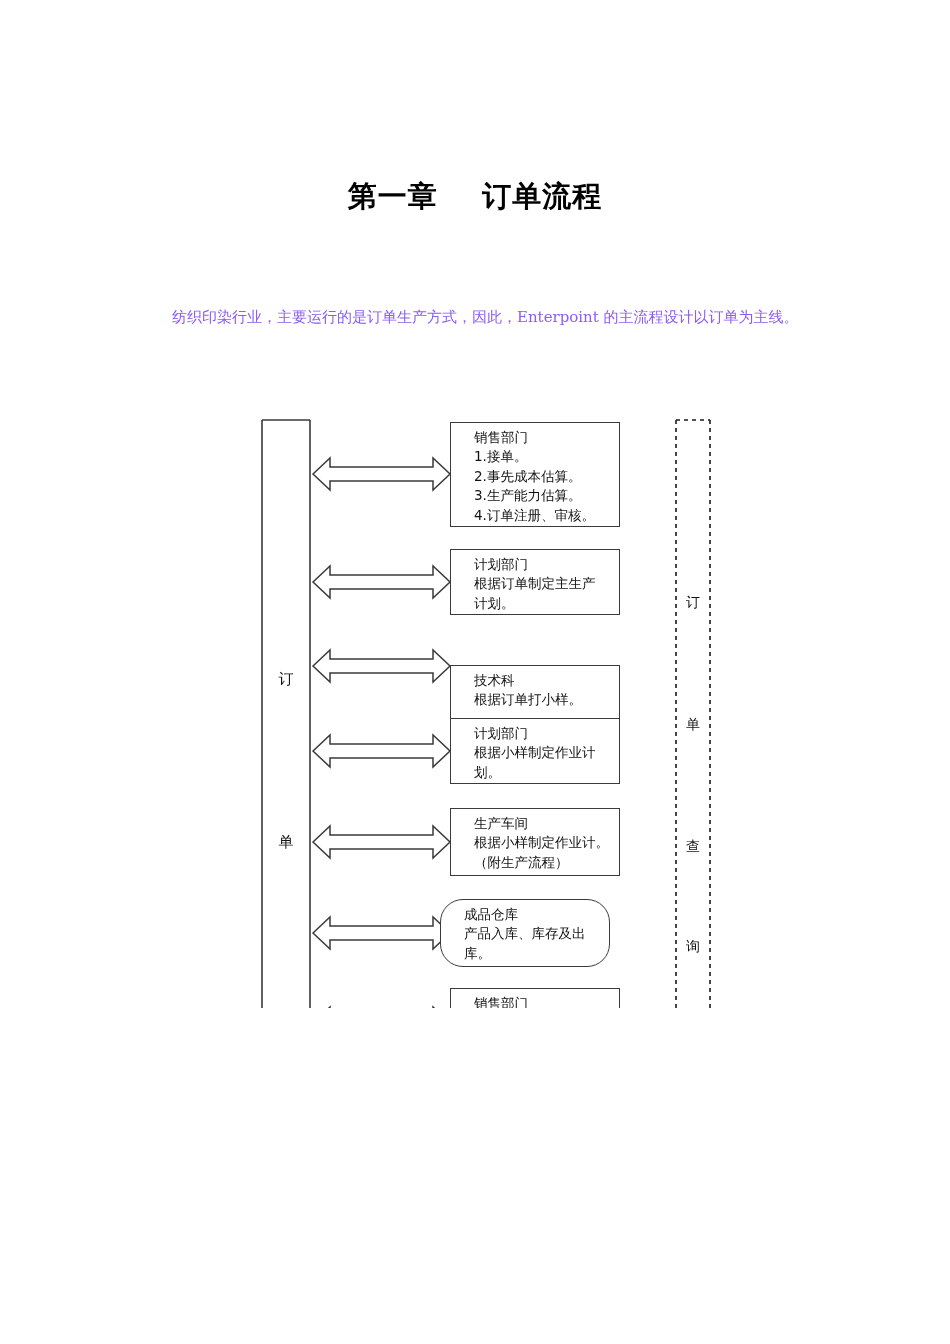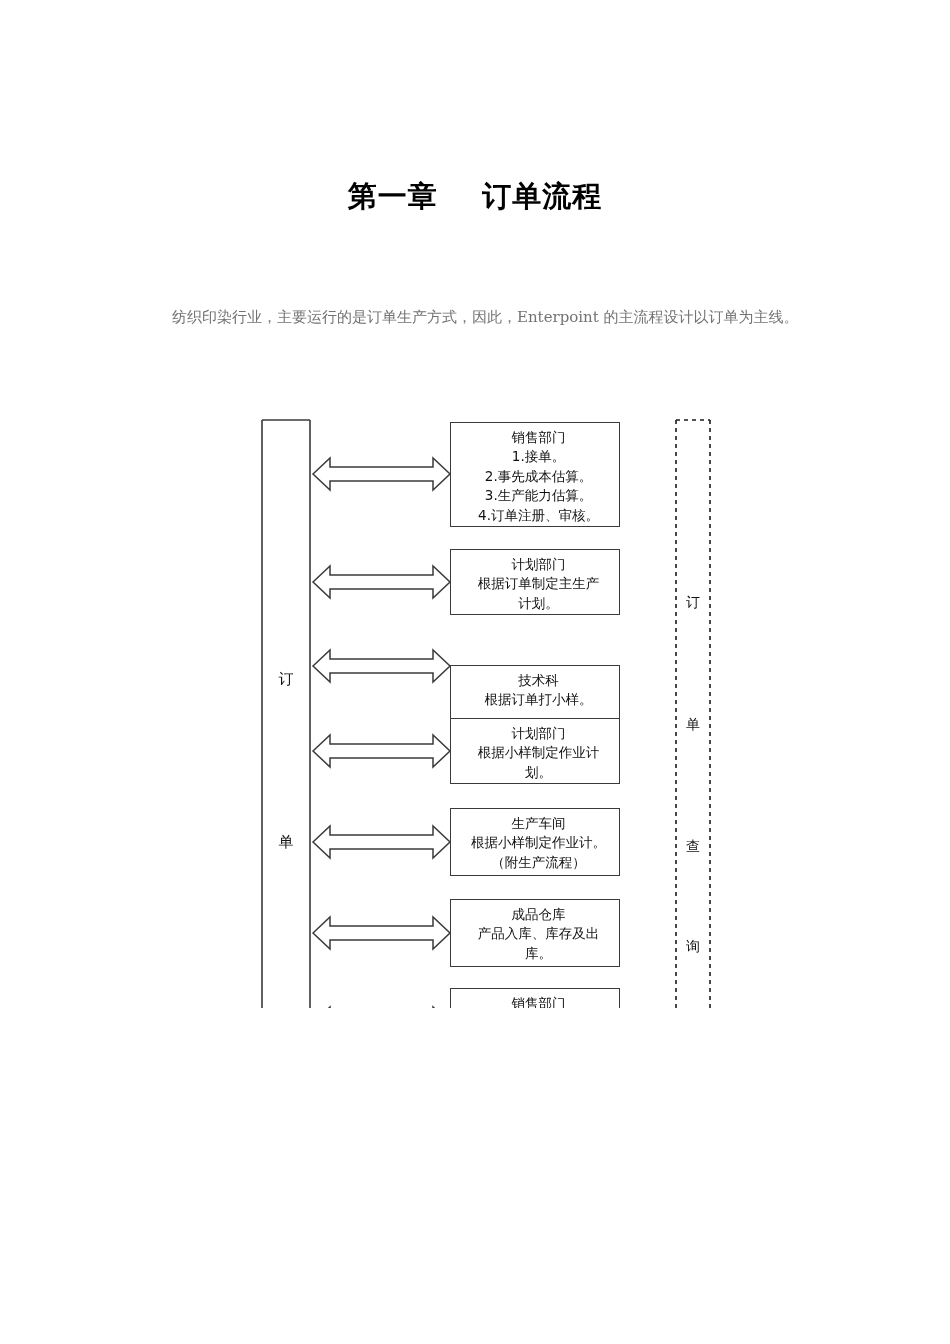--- a/index.html
+++ b/index.html
@@ -38,47 +38,46 @@
   .body-para {
     position: absolute;
     left: 130px;
     top: 296px;
     width: 700px;
     font-family: "DejaVu Serif", serif;
     font-size: 15px;
     line-height: 43px;
     text-indent: 42px;
     text-align: justify;
-    color: #737373;
+    color: #8b5cf6;
   }
 
   
   .diagram {
     position: absolute;
     left: 0;
     top: 0;
     width: 950px;
     height: 1344px;
     pointer-events: none;
   }
   .diagram svg { display: block; }
 
   
   .proc-box {
     position: absolute;
     box-sizing: border-box;
     border: 1.5px solid #3a3a3a;
     background: #ffffff;
-    padding: 5px 0 4px 7px;
+    padding: 5px 0 4px 23px;
     font-family: "DejaVu Sans", sans-serif;
     font-size: 13.5px;
     line-height: 19.4px;
     color: #111111;
     white-space: pre-line;
-    text-align: center;
   }
 
   
   .shaft-label {
     position: absolute;
     font-family: "DejaVu Sans", sans-serif;
     font-size: 15px;
     color: #111111;
     text-align: center;
     width: 22px;
@@ -151,21 +150,21 @@
 根据订单打小样。</div>
 
   <div class="proc-box" style="left:450px; top:718px; width:170px; height:66px;">计划部门
 根据小样制定作业计
 划。</div>
 
   <div class="proc-box" style="left:450px; top:808px; width:170px; height:68px;">生产车间
 根据小样制定作业计。
 （附生产流程）</div>
 
-  <div class="proc-box" style="left:450px; top:899px; width:170px; height:68px;">成品仓库
+  <div class="proc-box" style="left:440px; top:899px; width:170px; height:68px;border-radius:23px;">成品仓库
 产品入库、库存及出
 库。</div>
 
   <div class="proc-box" style="left:450px; top:988px; width:170px; height:68px;">销售部门
 提货、发货，即订单
 完成。</div>
 
 </div>
 
 </body></html>

